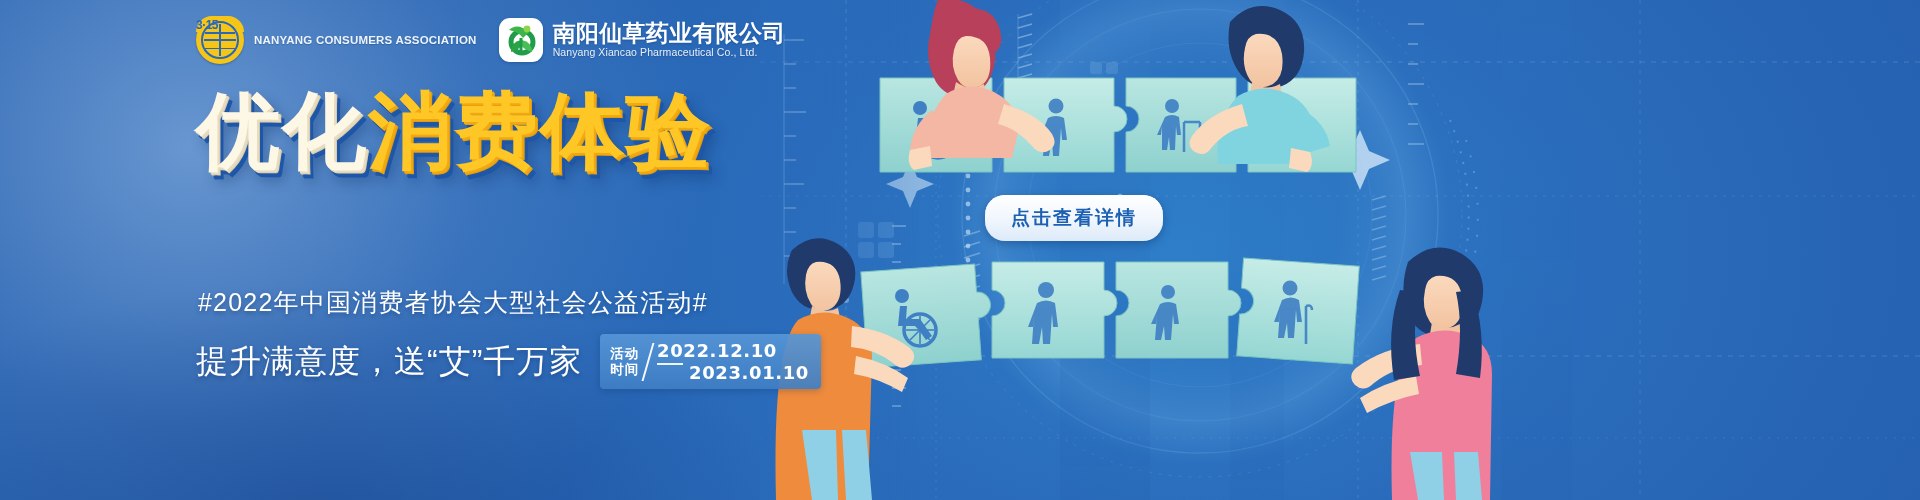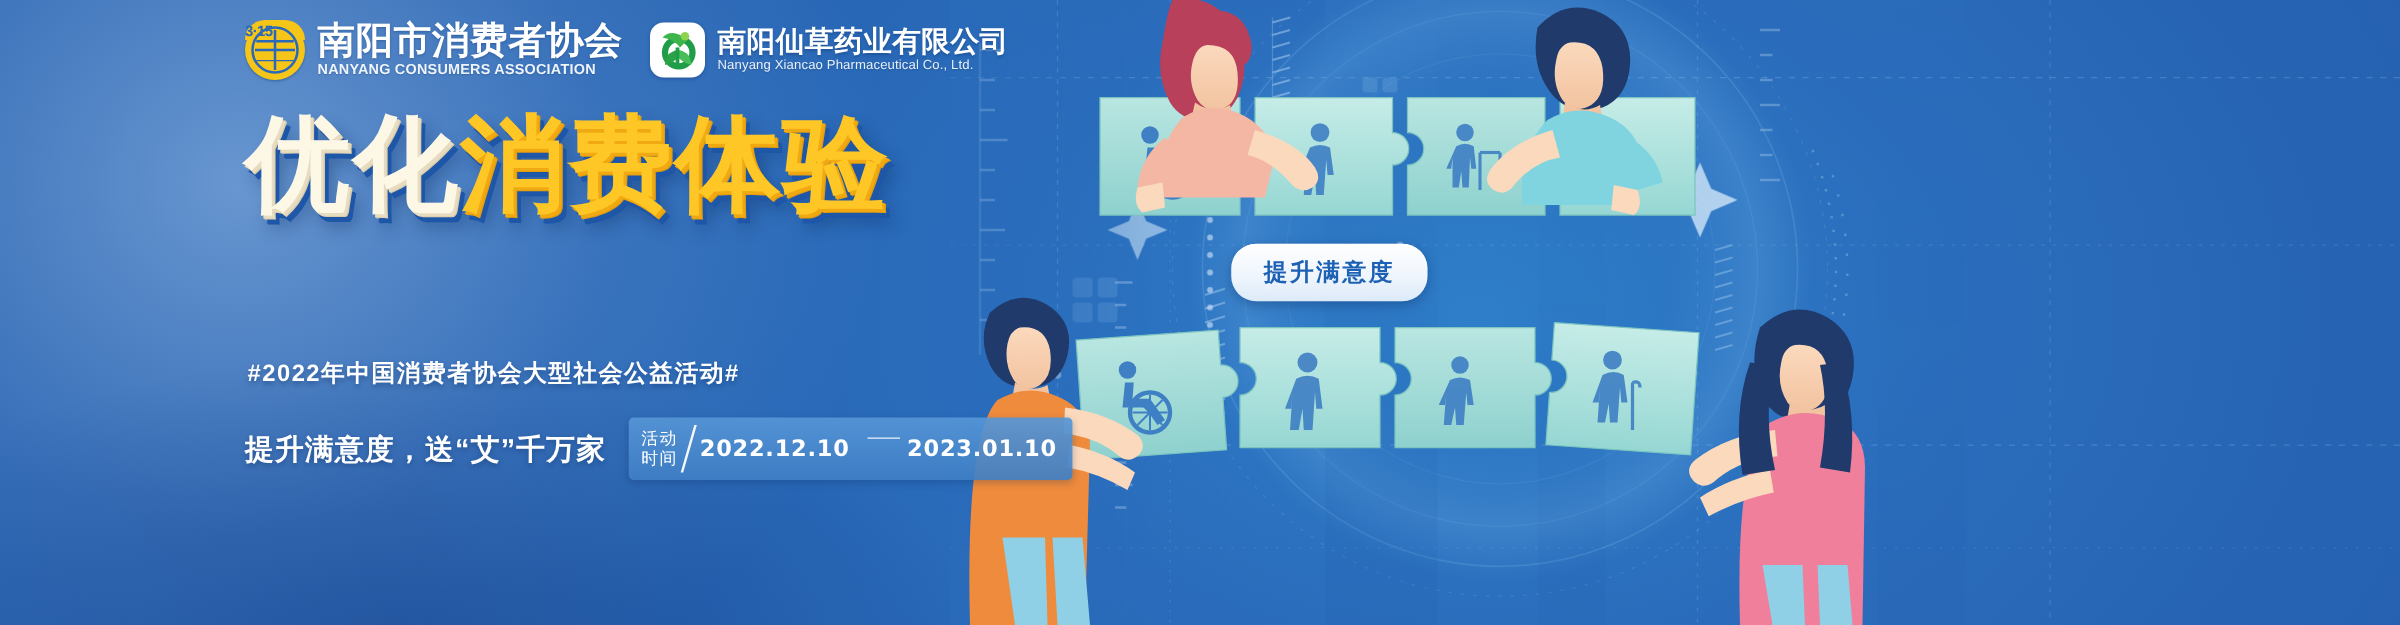--- a/index.html
+++ b/index.html
@@ -122,47 +122,47 @@
     color:#ffc726;
     text-shadow:
       2px 2px 0 #f0a913, 3px 3px 0 #e29c0c,
       5px 6px 0 #1e56a8, 6px 7px 0 #1e56a8,
       8px 10px 14px rgba(12,45,95,.45);
   }
 
   
   .hashline {
     position:absolute; left:198px; top:286px;
-    font-size:19px; font-weight:700; color:#ffffff;
+    font-size:25px; font-weight:400; color:#ffffff;
     letter-spacing:1.2px; white-space:nowrap;
     text-shadow:0 2px 4px rgba(14,48,100,.45);
   }
 
   
   .slogan-row {
     position:absolute; left:196px; top:334px;
     display:flex; align-items:center; gap:18px;
   }
   .slogan {
-    font-size:23px; font-weight:700; color:#ffffff;
+    font-size:32px; font-weight:400; color:#ffffff;
     letter-spacing:1px; white-space:nowrap;
     text-shadow:0 2px 4px rgba(14,48,100,.45);
   }
   .datebox {
     display:flex; align-items:center; gap:8px;
     background:linear-gradient(180deg, rgba(86,150,214,.92), rgba(63,126,196,.92));
     border-radius:4px; padding:6px 12px 6px 10px;
     box-shadow:0 2px 6px rgba(12,45,95,.25);
   }
   .date-label {
-    font-size:13.5px; font-weight:400; color:#ffffff;
+    font-size:13.5px; font-weight:700; color:#ffffff;
     line-height:16px; letter-spacing:1px; text-align:left; white-space:nowrap;
   }
   .date-slash { width:1.8px; height:38px; background:#ffffff; transform:skewX(-16deg); opacity:.95; }
-  .date-vals { display:flex; gap:14px; }
+  .date-vals { display:flex; flex-direction:column; gap:1px; }
   .date-val {
     font-size:18px; font-weight:700; color:#ffffff; line-height:21px;
     letter-spacing:.6px; white-space:nowrap;
     font-family:"DejaVu Sans","Liberation Sans",sans-serif;
   }
   .date-rule { width:26px; height:1.6px; background:#ffffff; opacity:.9; margin:1px 0; }
   .date-row2 { display:flex; gap:6px; }
 
   
   .cta {
@@ -510,38 +510,37 @@
 
         <path d="M640 290 q-14 40 -6 90 l26 -4 q-10 -46 0 -84 z" fill="#1f3a6b"></path>
         <path d="M712 290 q14 40 8 88 l-24 -4 q8 -46 0 -82 z" fill="#1f3a6b"></path>
 
         <path d="M650 452 l8 48 26 0 -2 -48 z" fill="#8fd0e6"></path>
         <path d="M694 452 l2 48 26 0 -4 -48 z" fill="#8fd0e6"></path>
       </g>
     </svg>
   </div>
 
-  <div class="cta">提升满意度</div>
+  <div class="cta">点击查看详情</div>
 
   <div class="left">
 
     <div class="logos">
 
       <div class="logo-block">
         <div class="mark-315">
           <div class="m-cap"></div>
           <div class="m-num">3·15</div>
           <div class="m-inner"></div>
           <div class="m-lat"></div>
           <div class="m-lat2"></div>
           <div class="m-lat3"></div>
           <div class="m-lon"></div>
         </div>
         <div class="logo-txt">
-          <div class="cn">南阳市消费者协会</div>
           <div class="en">NANYANG CONSUMERS ASSOCIATION</div>
         </div>
       </div>
 
       <div class="logo-block">
         <div class="mark-leaf">
           <svg width="44" height="44" viewBox="0 0 44 44">
             <path d="M12 24 a11 11 0 1 0 22 0 a11 11 0 1 0 -22 0" fill="none" stroke="#1f9d48" stroke-width="5"></path>
             <path d="M30 14 q-12 -10 -20 -2 q10 2 14 8 z" fill="#3cb54a"></path>
             <path d="M22 22 q-10 2 -10 12 q8 -2 12 -8 z" fill="#2aa345"></path>

